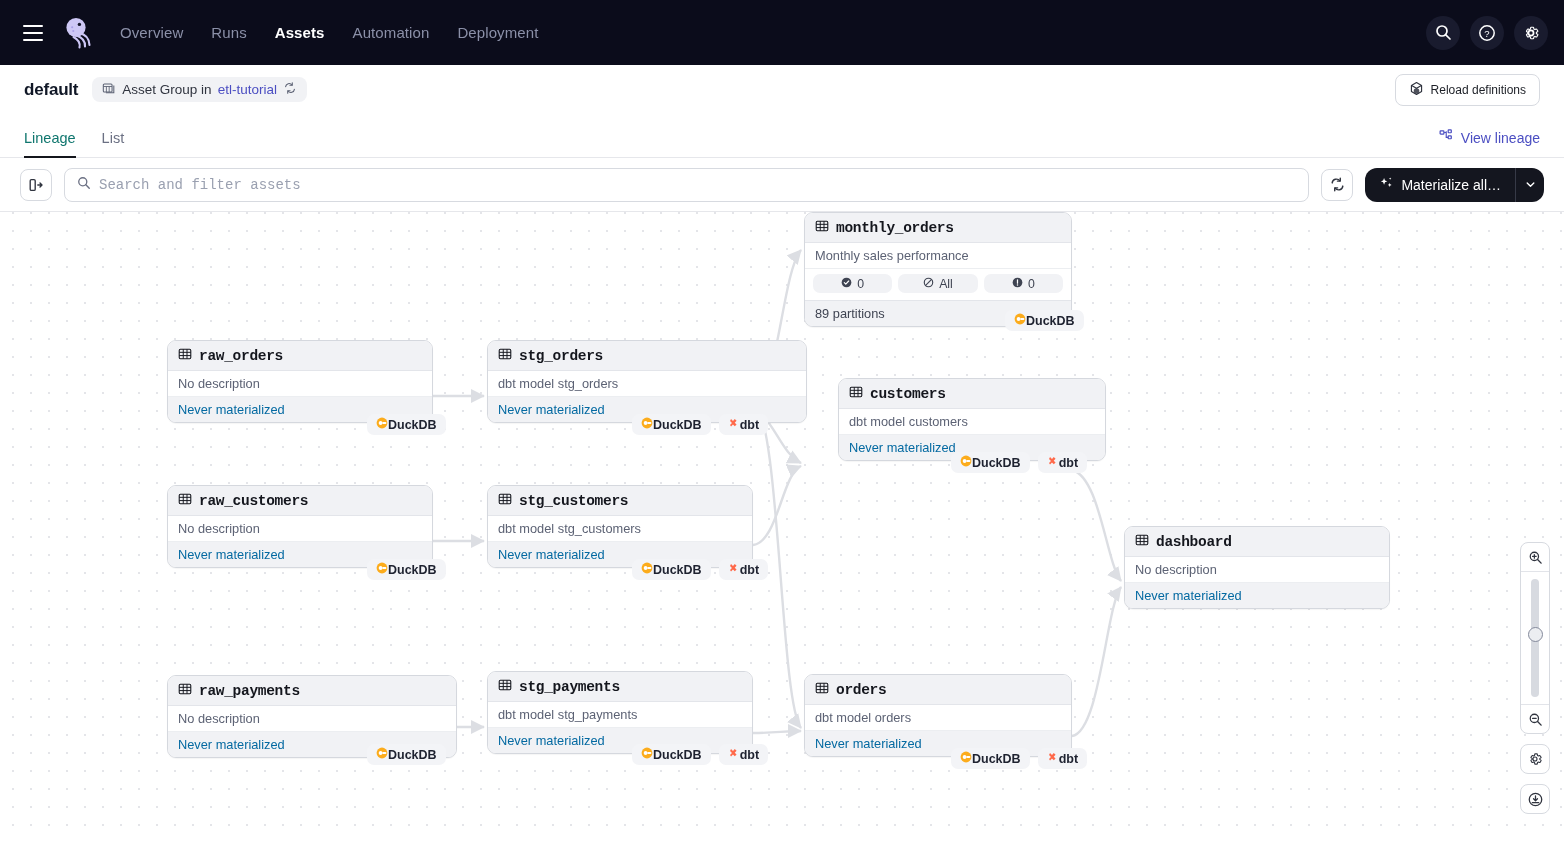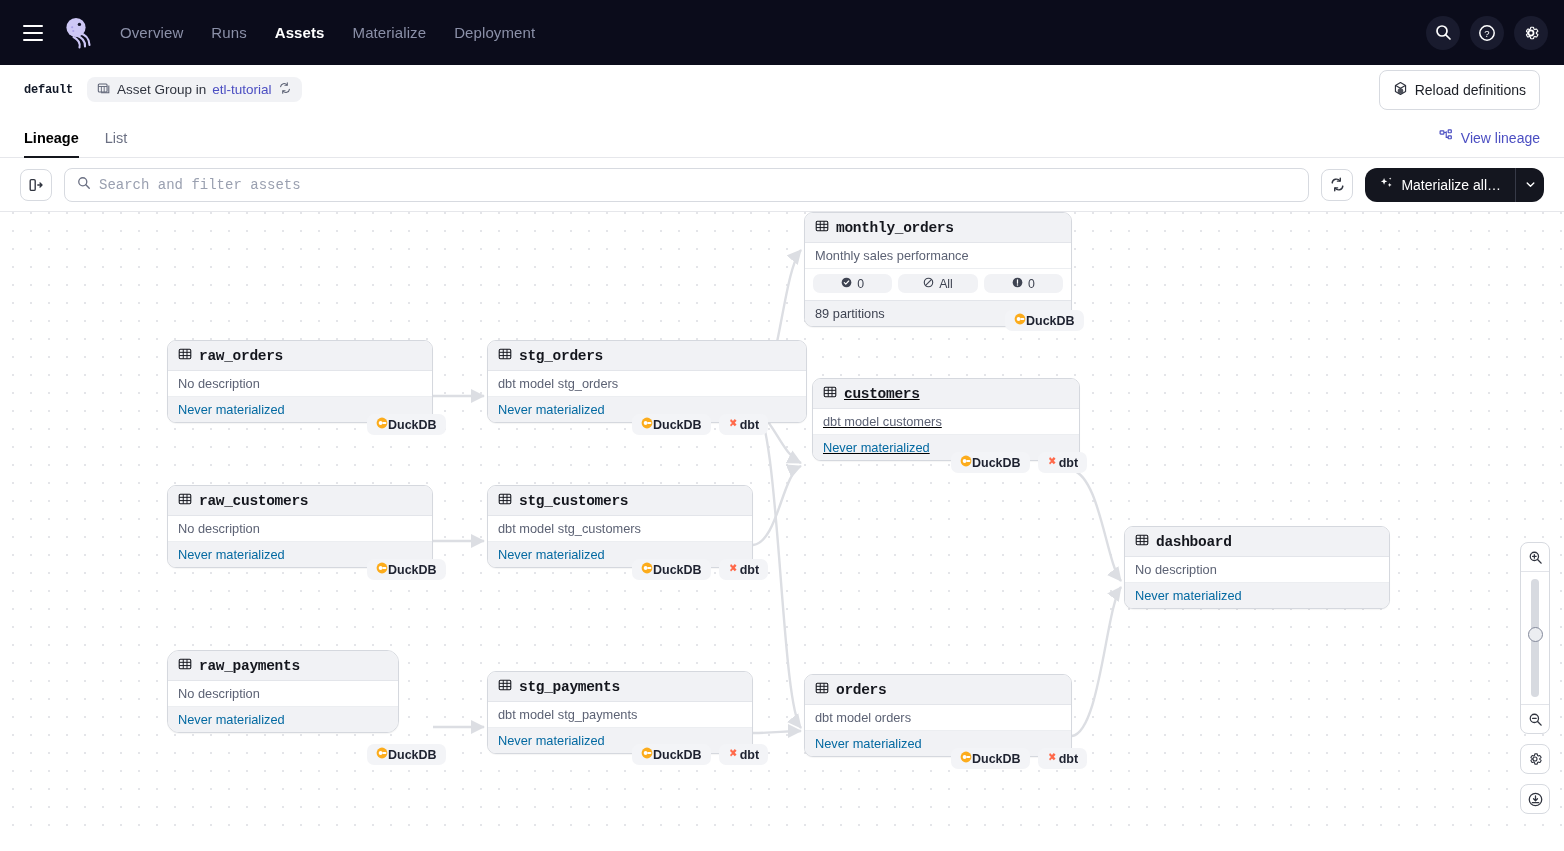--- a/index.html
+++ b/index.html
@@ -22,34 +22,34 @@
   .logo { width: 40px; height: 40px; margin-right: 22px; display:flex; align-items:center; justify-content:center;}
   .navlinks { display:flex; align-items:center; gap: 28px; text-align: center; }
   .navlink { color:#8b90a8; font-size: 15px; cursor:pointer; letter-spacing:.1px;}
   .navlink.active { color:#ffffff; font-weight: bold; }
   .nav-right { position:absolute; right: 16px; display:flex; align-items:center; gap: 10px;}
   .circbtn { width: 34px; height: 34px; border-radius: 50%; background:#191b2e;
     display:flex; align-items:center; justify-content:center; cursor:pointer;}
 
   
   .crumbbar { height: 49px; display:flex; align-items:center; padding: 0 24px; position:relative; }
-  .crumb-title { font-size: 12px; font-weight: bold; color:#111827; letter-spacing:-.2px;font-family:Liberation Mono, monospace;}
+  .crumb-title { font-size: 17px; font-weight: bold; color:#111827; letter-spacing:-.2px;}
   .crumb-badge { display:flex; align-items:center; gap: 6px; background:#f1f2f5;
     border-radius: 8px; padding: 4px 10px; margin-left: 14px; font-size: 13.5px; color:#30343f; }
   .crumb-badge a { color:#4b4ec2; text-decoration:none; cursor:pointer;}
   .reload-btn { position:absolute; right:24px; display:flex; align-items:center; gap:7px;
-    border:1px solid #d7dae0; border-radius: 8px; background:#fff; height: 40px;
-    padding: 0 13px; font-size: 14px; color:#1c1f26; cursor:pointer;}
+    border:1px solid #d7dae0; border-radius: 8px; background:#fff; height: 32px;
+    padding: 0 13px; font-size: 12px; color:#1c1f26; cursor:pointer;}
 
   
   .tabbar { height: 44px; display:flex; align-items:flex-end; padding: 0 24px;
     border-bottom: 1px solid #e6e7eb; position:relative;}
   .tab { font-size: 14.5px; color:#6b7083; padding: 0 0 11px 0; margin-right: 26px; cursor:pointer;
     position:relative;}
-  .tab.active { color:#000000; font-weight: bold; margin-top: 16px; }
+  .tab.active { color:#0f766e; font-weight: normal; margin-top: 16px; }
   .tab.active:after { content:""; position:absolute; left:0; right:0; bottom:-1px; height:2.5px; background:#14161d;}
   .viewlineage { position:absolute; right:24px; bottom:10px; display:flex; align-items:center; gap:7px;
     color:#4b4ec2; font-size:14px; cursor:pointer;}
 
   
   .toolbar { height: 54px; display:flex; align-items:center; padding: 0 20px; gap: 12px;
     border-bottom: 1px solid #e6e7eb; }
   .sq-btn { width: 32px; height: 32px; border:1px solid #d7dae0; border-radius: 8px; background:#fff;
     display:flex; align-items:center; justify-content:center; cursor:pointer; flex: 0 0 auto;}
   .searchbox { flex: 1 1 auto; height: 34px; border:1px solid #d7dae0; border-radius: 8px;
@@ -120,21 +120,21 @@
       <circle cx="14.3" cy="17.0" r="1.05" fill="#a89ee6"></circle>
       <path d="M20 19 Q30 21 30.5 31" stroke="#cdc7f5" stroke-width="2.1" fill="none" stroke-linecap="round"></path>
       <path d="M17.5 21.5 Q26.5 24.5 26 32.5" stroke="#cdc7f5" stroke-width="2.1" fill="none" stroke-linecap="round"></path>
       <path d="M14.5 23 Q22 27 20.5 33.5" stroke="#cdc7f5" stroke-width="2.1" fill="none" stroke-linecap="round"></path>
     </svg>
   </div>
   <div class="navlinks">
     <div class="navlink">Overview</div>
     <div class="navlink">Runs</div>
     <div class="navlink active">Assets</div>
-    <div class="navlink">Materialize</div>
+    <div class="navlink">Automation</div>
     <div class="navlink">Deployment</div>
   </div>
   <div class="nav-right">
     <div class="circbtn">
       <svg width="17" height="17" viewBox="0 0 17 17">
           <circle cx="7" cy="7" r="5" stroke="#fff" stroke-width="1.7" fill="none"></circle>
           <line x1="10.8" y1="10.8" x2="15" y2="15" stroke="#fff" stroke-width="1.7" stroke-linecap="round"></line>
         </svg>
     </div>
     <div class="circbtn">
@@ -388,21 +388,21 @@
     <div class="tag">
       <span>
         <svg width="12" height="12" viewBox="0 0 12 12">
             <path d="M2 2.2l2.1 2.1 2-2 1.9 1.9-2 2 2 2-1.9 1.9-2-2-2.1 2.1L.9 8.6 3 6.5.9 4.4z" fill="#ff694a" transform="translate(1.2,0) scale(.92)"></path>
           </svg>
       </span>
       <span>dbt</span>
     </div>
   </div>
 
-  <div class="node" style="left:812px; top:166px; width:268px;text-decoration:underline;">
+  <div class="node" style="left:838px; top:166px; width:268px;">
     <div class="node-head">
       <span><svg width="14" height="14" viewBox="0 0 16 16">
             <rect x="1.4" y="2.6" width="13.2" height="10.8" rx="1.3" fill="none" stroke="#14161d" stroke-width="1.25"></rect>
             <line x1="1.4" y1="6.1" x2="14.6" y2="6.1" stroke="#14161d" stroke-width="1.1"></line>
             <line x1="1.4" y1="9.8" x2="14.6" y2="9.8" stroke="#14161d" stroke-width="1.1"></line>
             <line x1="6" y1="2.6" x2="6" y2="13.4" stroke="#14161d" stroke-width="1.1"></line>
             <line x1="10.3" y1="2.6" x2="10.3" y2="13.4" stroke="#14161d" stroke-width="1.1"></line>
           </svg></span>
       <span class="nm">customers</span>
     </div>
@@ -490,21 +490,21 @@
             <line x1="1.4" y1="9.8" x2="14.6" y2="9.8" stroke="#14161d" stroke-width="1.1"></line>
             <line x1="6" y1="2.6" x2="6" y2="13.4" stroke="#14161d" stroke-width="1.1"></line>
             <line x1="10.3" y1="2.6" x2="10.3" y2="13.4" stroke="#14161d" stroke-width="1.1"></line>
           </svg></span>
       <span class="nm">dashboard</span>
     </div>
     <div class="node-desc">No description</div>
     <div class="node-status">Never materialized</div>
   </div>
 
-  <div class="node" style="left:167px; top:438px; width:232px;border-radius:12px;">
+  <div class="node" style="left:167px; top:463px; width:290px;">
     <div class="node-head">
       <span><svg width="14" height="14" viewBox="0 0 16 16">
             <rect x="1.4" y="2.6" width="13.2" height="10.8" rx="1.3" fill="none" stroke="#14161d" stroke-width="1.25"></rect>
             <line x1="1.4" y1="6.1" x2="14.6" y2="6.1" stroke="#14161d" stroke-width="1.1"></line>
             <line x1="1.4" y1="9.8" x2="14.6" y2="9.8" stroke="#14161d" stroke-width="1.1"></line>
             <line x1="6" y1="2.6" x2="6" y2="13.4" stroke="#14161d" stroke-width="1.1"></line>
             <line x1="10.3" y1="2.6" x2="10.3" y2="13.4" stroke="#14161d" stroke-width="1.1"></line>
           </svg></span>
       <span class="nm">raw_payments</span>
     </div>

